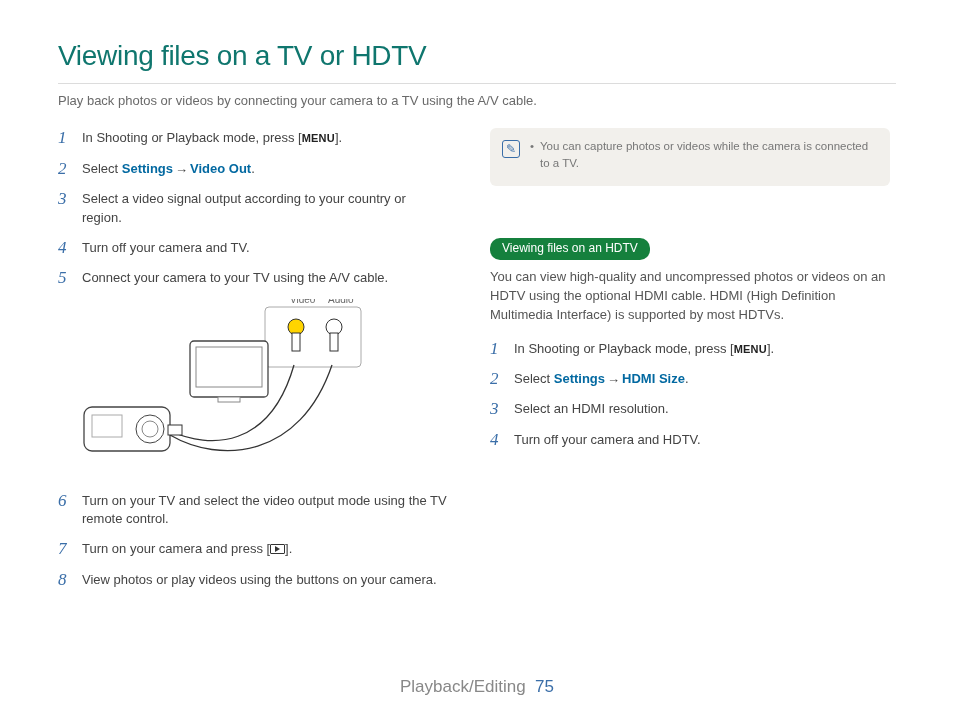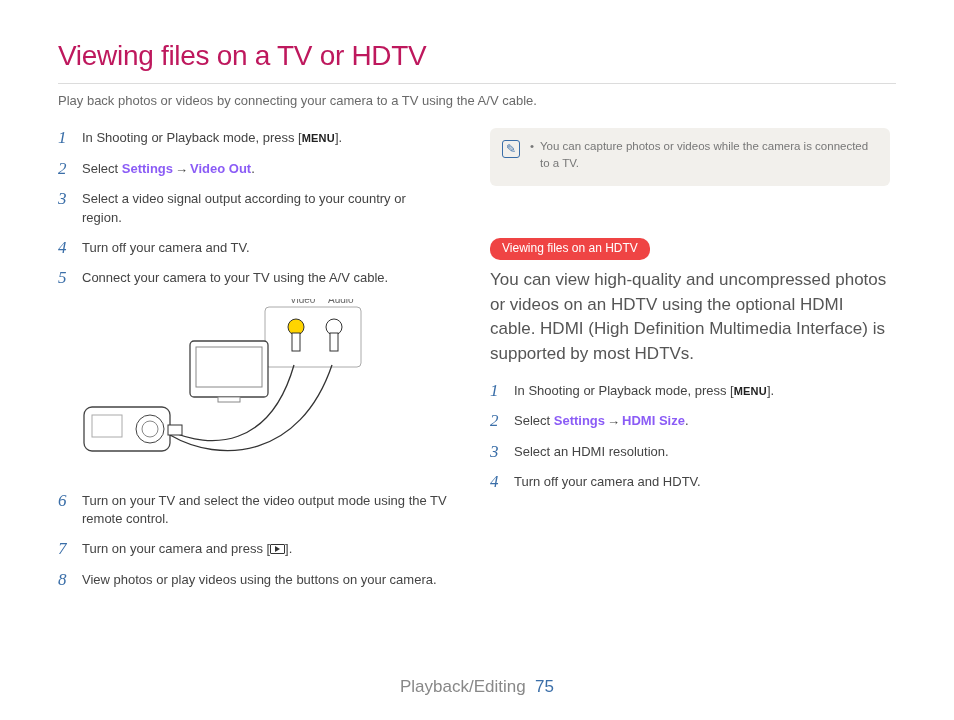--- a/index.html
+++ b/index.html
@@ -8,21 +8,21 @@
     background: #fff;
     width: 954px;
     height: 720px;
     padding: 36px 58px 20px 58px;
     color: #4a4a4a;
     font-size: 13px;
     line-height: 1.45;
     position: relative;
   }
   h1.page-title {
-    color: #be185d;
+    color: #0f766e;
     font-weight: 400;
     font-size: 28px;
     letter-spacing: -0.3px;
     margin-bottom: 6px;
   }
   .rule {
     border: none;
     border-top: 1px solid #dcdcdc;
     margin-bottom: 8px;
   }
@@ -47,21 +47,21 @@
   }
   .step-num {
     color: #3a6ea8;
     font-style: italic;
     font-size: 17px;
     font-family: Georgia, 'Times New Roman', serif;
     min-width: 14px;
     line-height: 1.2;
   }
   .step-text { flex: 1; color: #444; padding-top: 1px;}
-  .bold { font-weight: bold; color: #8b5cf6; }
+  .bold { font-weight: bold; color: #0369a1; }
   .arrow { display:inline-block; padding:0 2px; }
   .menu-label {
     font-weight: bold;
     font-size: 11px;
     color: #222;
     letter-spacing: 0.2px;
     margin-top: 16px;
   }
   .play-icon {
     display: inline-block;
@@ -99,29 +99,29 @@
     font-size: 12px;
     display: flex; align-items: center; justify-content: center;
     flex-shrink: 0;
     margin-top: 2px;
   }
   .note-box ul { list-style: none; }
   .note-box li { position: relative; padding-left: 10px; margin-bottom: 4px; }
   .note-box li::before { content: "•"; position: absolute; left: 0; }
   .pill {
     display: inline-block;
-    background: #ef4444;
+    background: #15803d;
     color: #fff;
     border-radius: 10px;
     padding: 2px 12px 3px 12px;
     font-size: 12px;
     margin-top: 52px;
     margin-bottom: 8px;
   }
-  .para { color: #555; margin-bottom: 14px; font-size: 17px;}
+  .para { color: #555; margin-bottom: 14px; font-size: 13px;}
   .footer {
     position: absolute;
     bottom: 20px;
     left: 0; right: 0;
     text-align: center;
     font-size: 17px;
     color: #888;
   }
   .footer .pgnum { color: #3a6ea8; }
   

